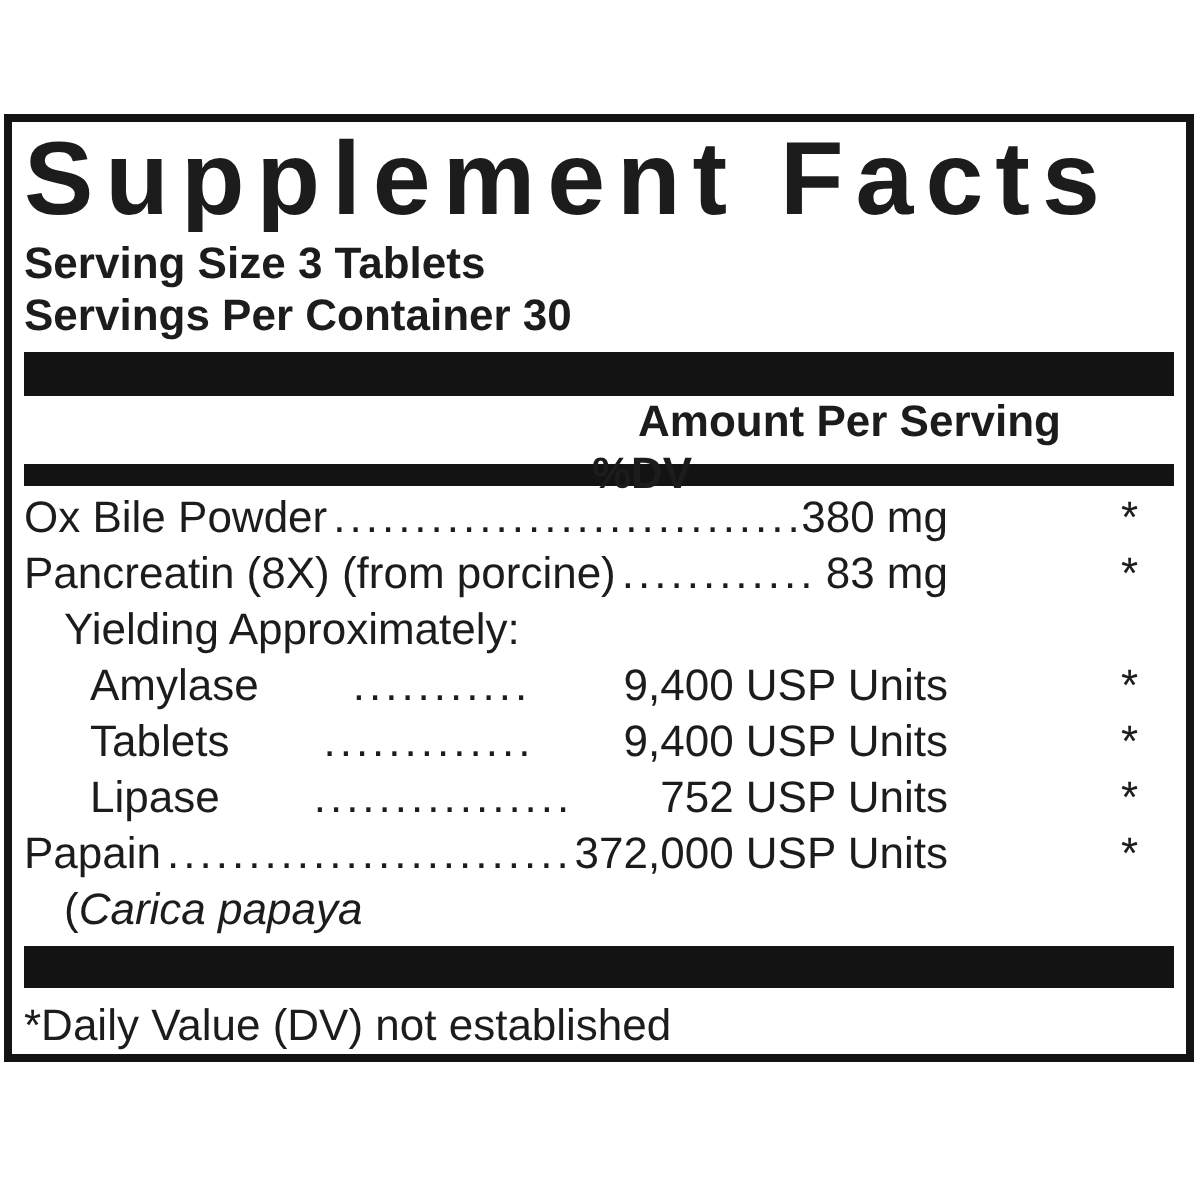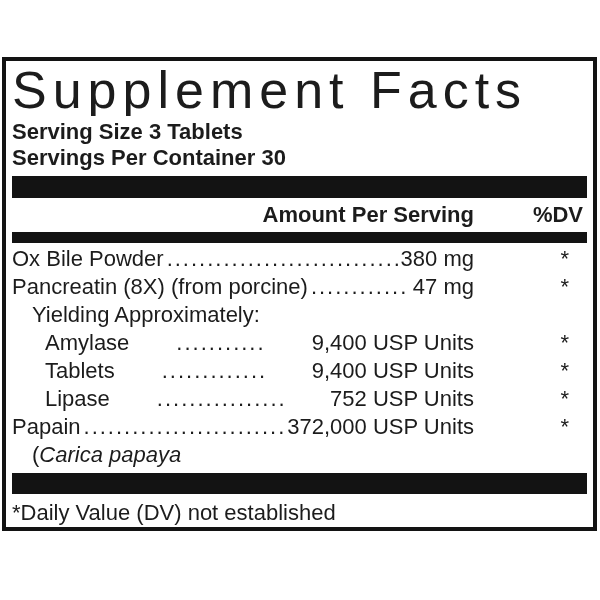--- a/index.html
+++ b/index.html
@@ -25,41 +25,42 @@
     width: 595px;
     height: 474px;
     box-sizing: border-box;
     border: 4px solid #131313;
     background: #ffffff;
     padding: 0 6px;
     overflow: hidden;
   }
   .title {
     font-size: 52px;
-    font-weight: normal;
+    font-weight: bold;
     line-height: 1.0;
     letter-spacing: 6px;
     margin-top: 3px;
     white-space: nowrap;
     overflow: hidden;
   }
   .serving {
     font-size: 22px;
     line-height: 26px;
     margin-top: 3px;
   }
   .serving div { white-space: nowrap; font-weight: bold; }
   .bar { background: #131313; }
   .bar-thick { height: 22px; margin-top: 5px; }
   .col-header {
     display: flex;
     align-items: center;
     height: 34px;
     font-size: 22px;
     font-weight: bold;
+    flex-direction: column;
   }
   .col-amount {
     width: 462px;
     text-align: right;
     white-space: nowrap;
   }
   .col-dv {
     flex: 1;
     text-align: right;
     padding-right: 4px;
@@ -139,21 +140,21 @@
           <span class="dots"></span>
           <span class="amount">380 mg</span>
         </div>
         <span class="dv">*</span>
       </div>
 
       <div class="row">
         <div class="row-main">
           <span class="name">Pancreatin (8X) (from porcine)</span>
           <span class="dots"></span>
-          <span class="amount">47 mg</span>
+          <span class="amount">83 mg</span>
         </div>
         <span class="dv">*</span>
       </div>
 
       <div class="row plain">
         <div class="row-main indent-1">
           <span class="name">Yielding Approximately:</span>
 
           <span class="amount"></span>
         </div>

